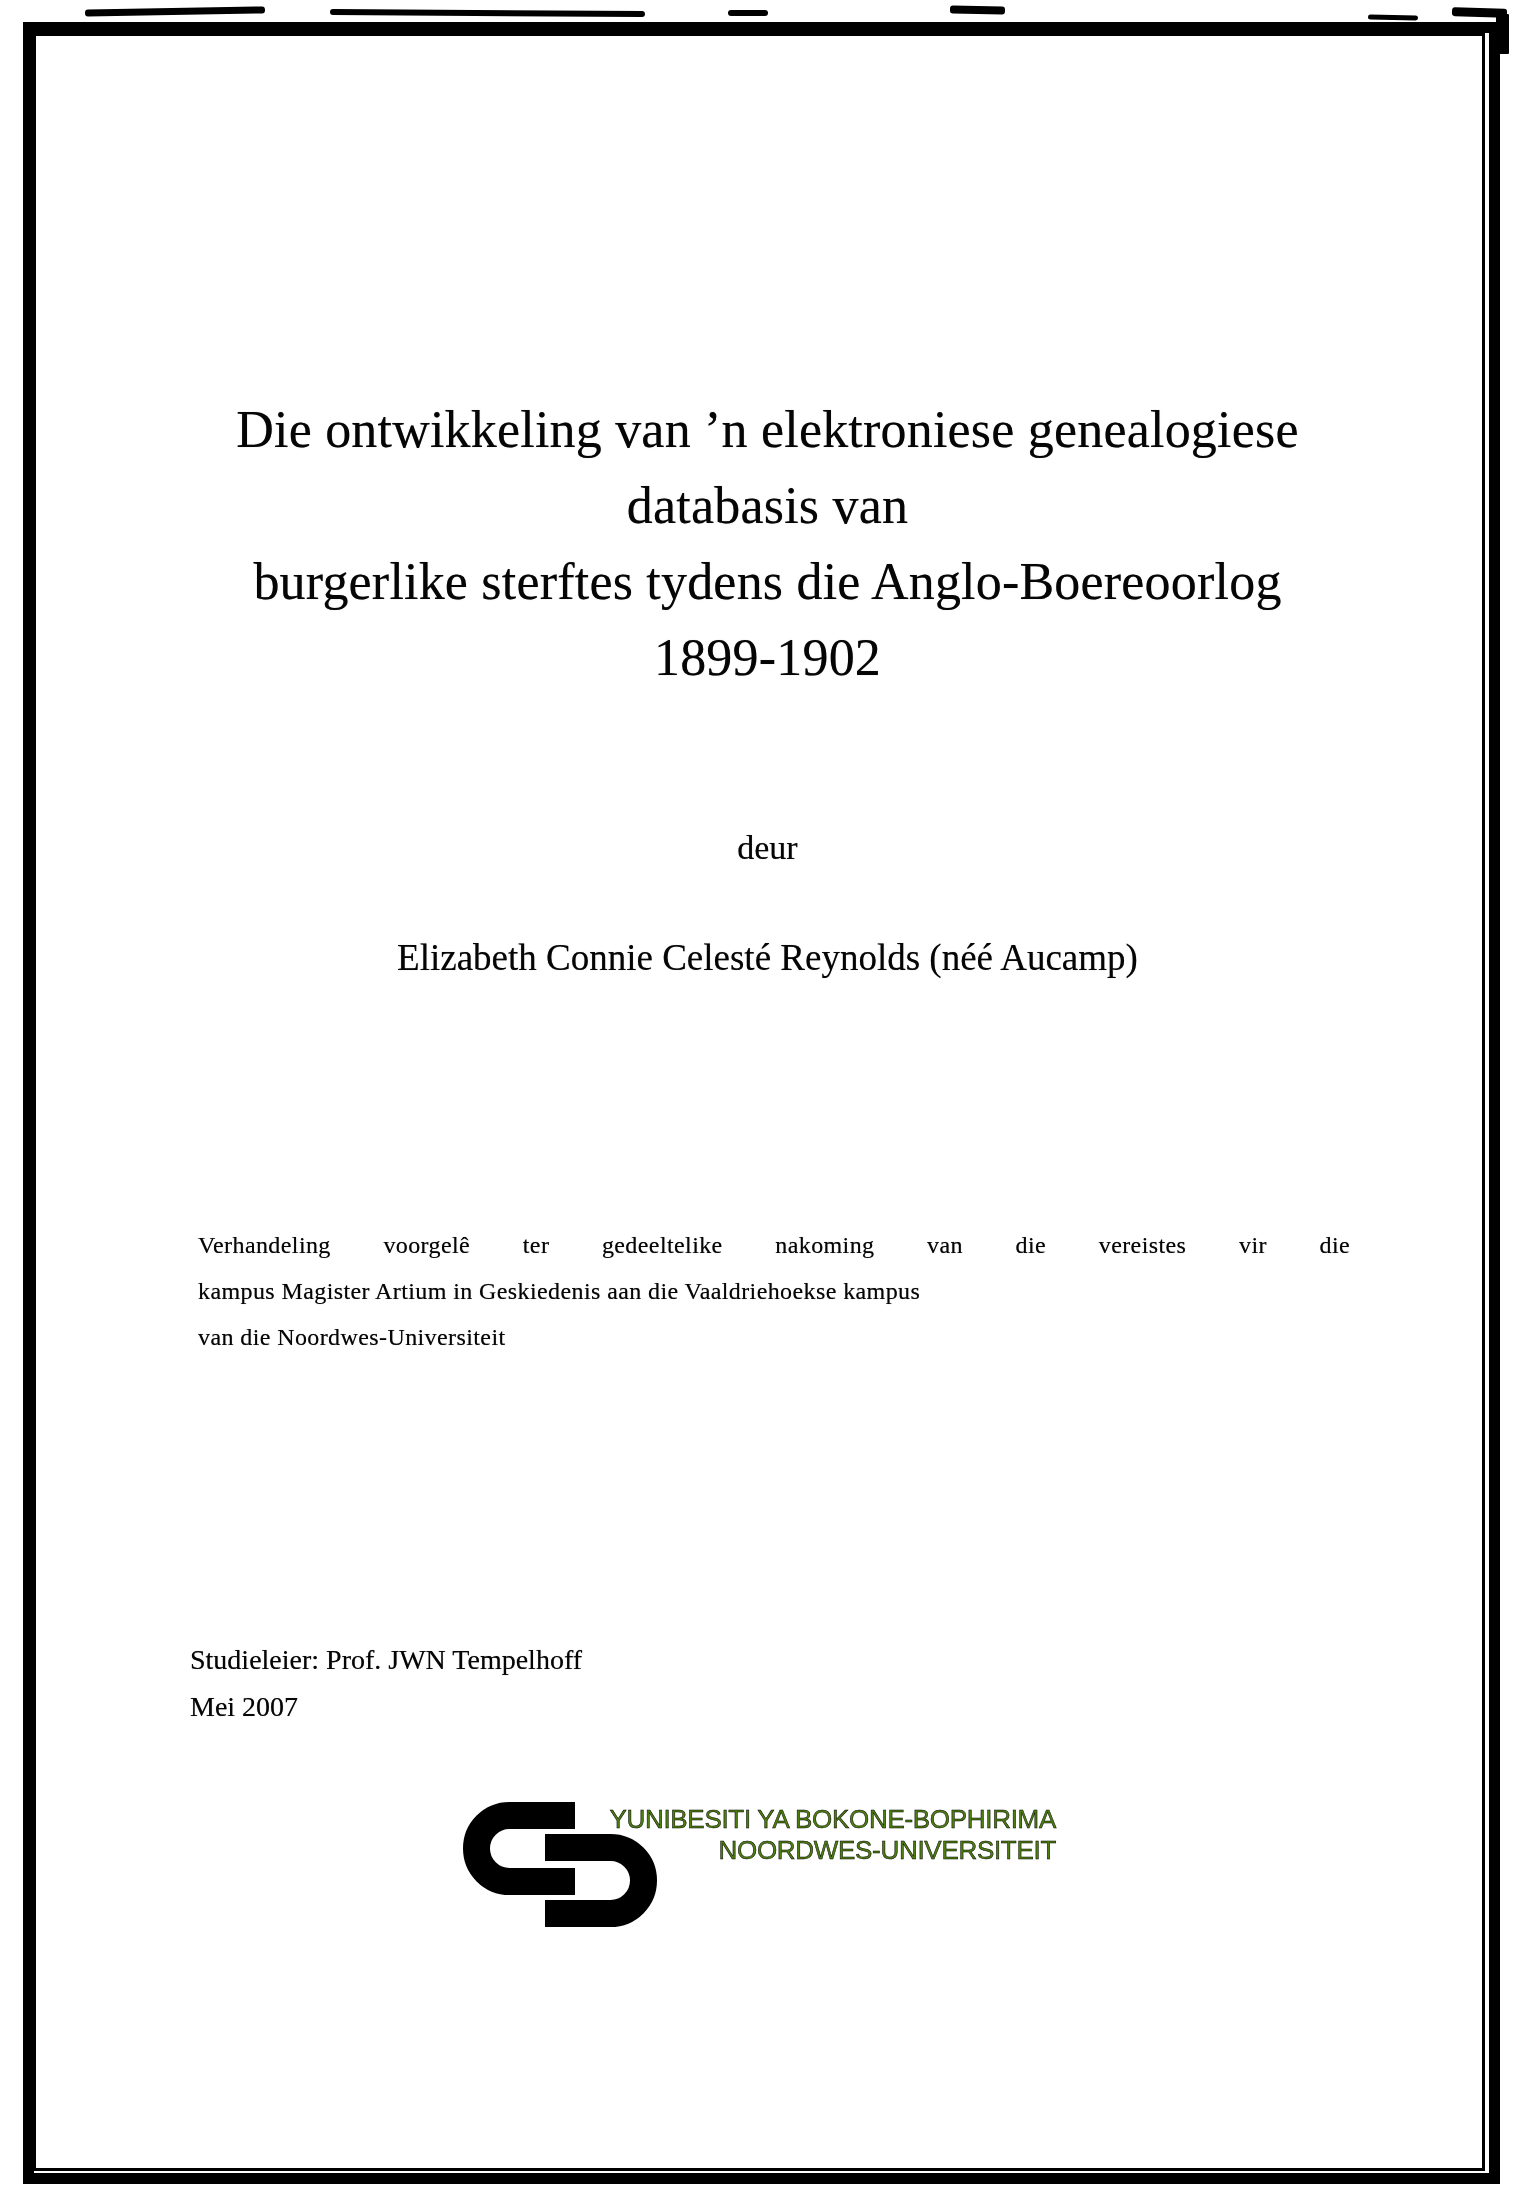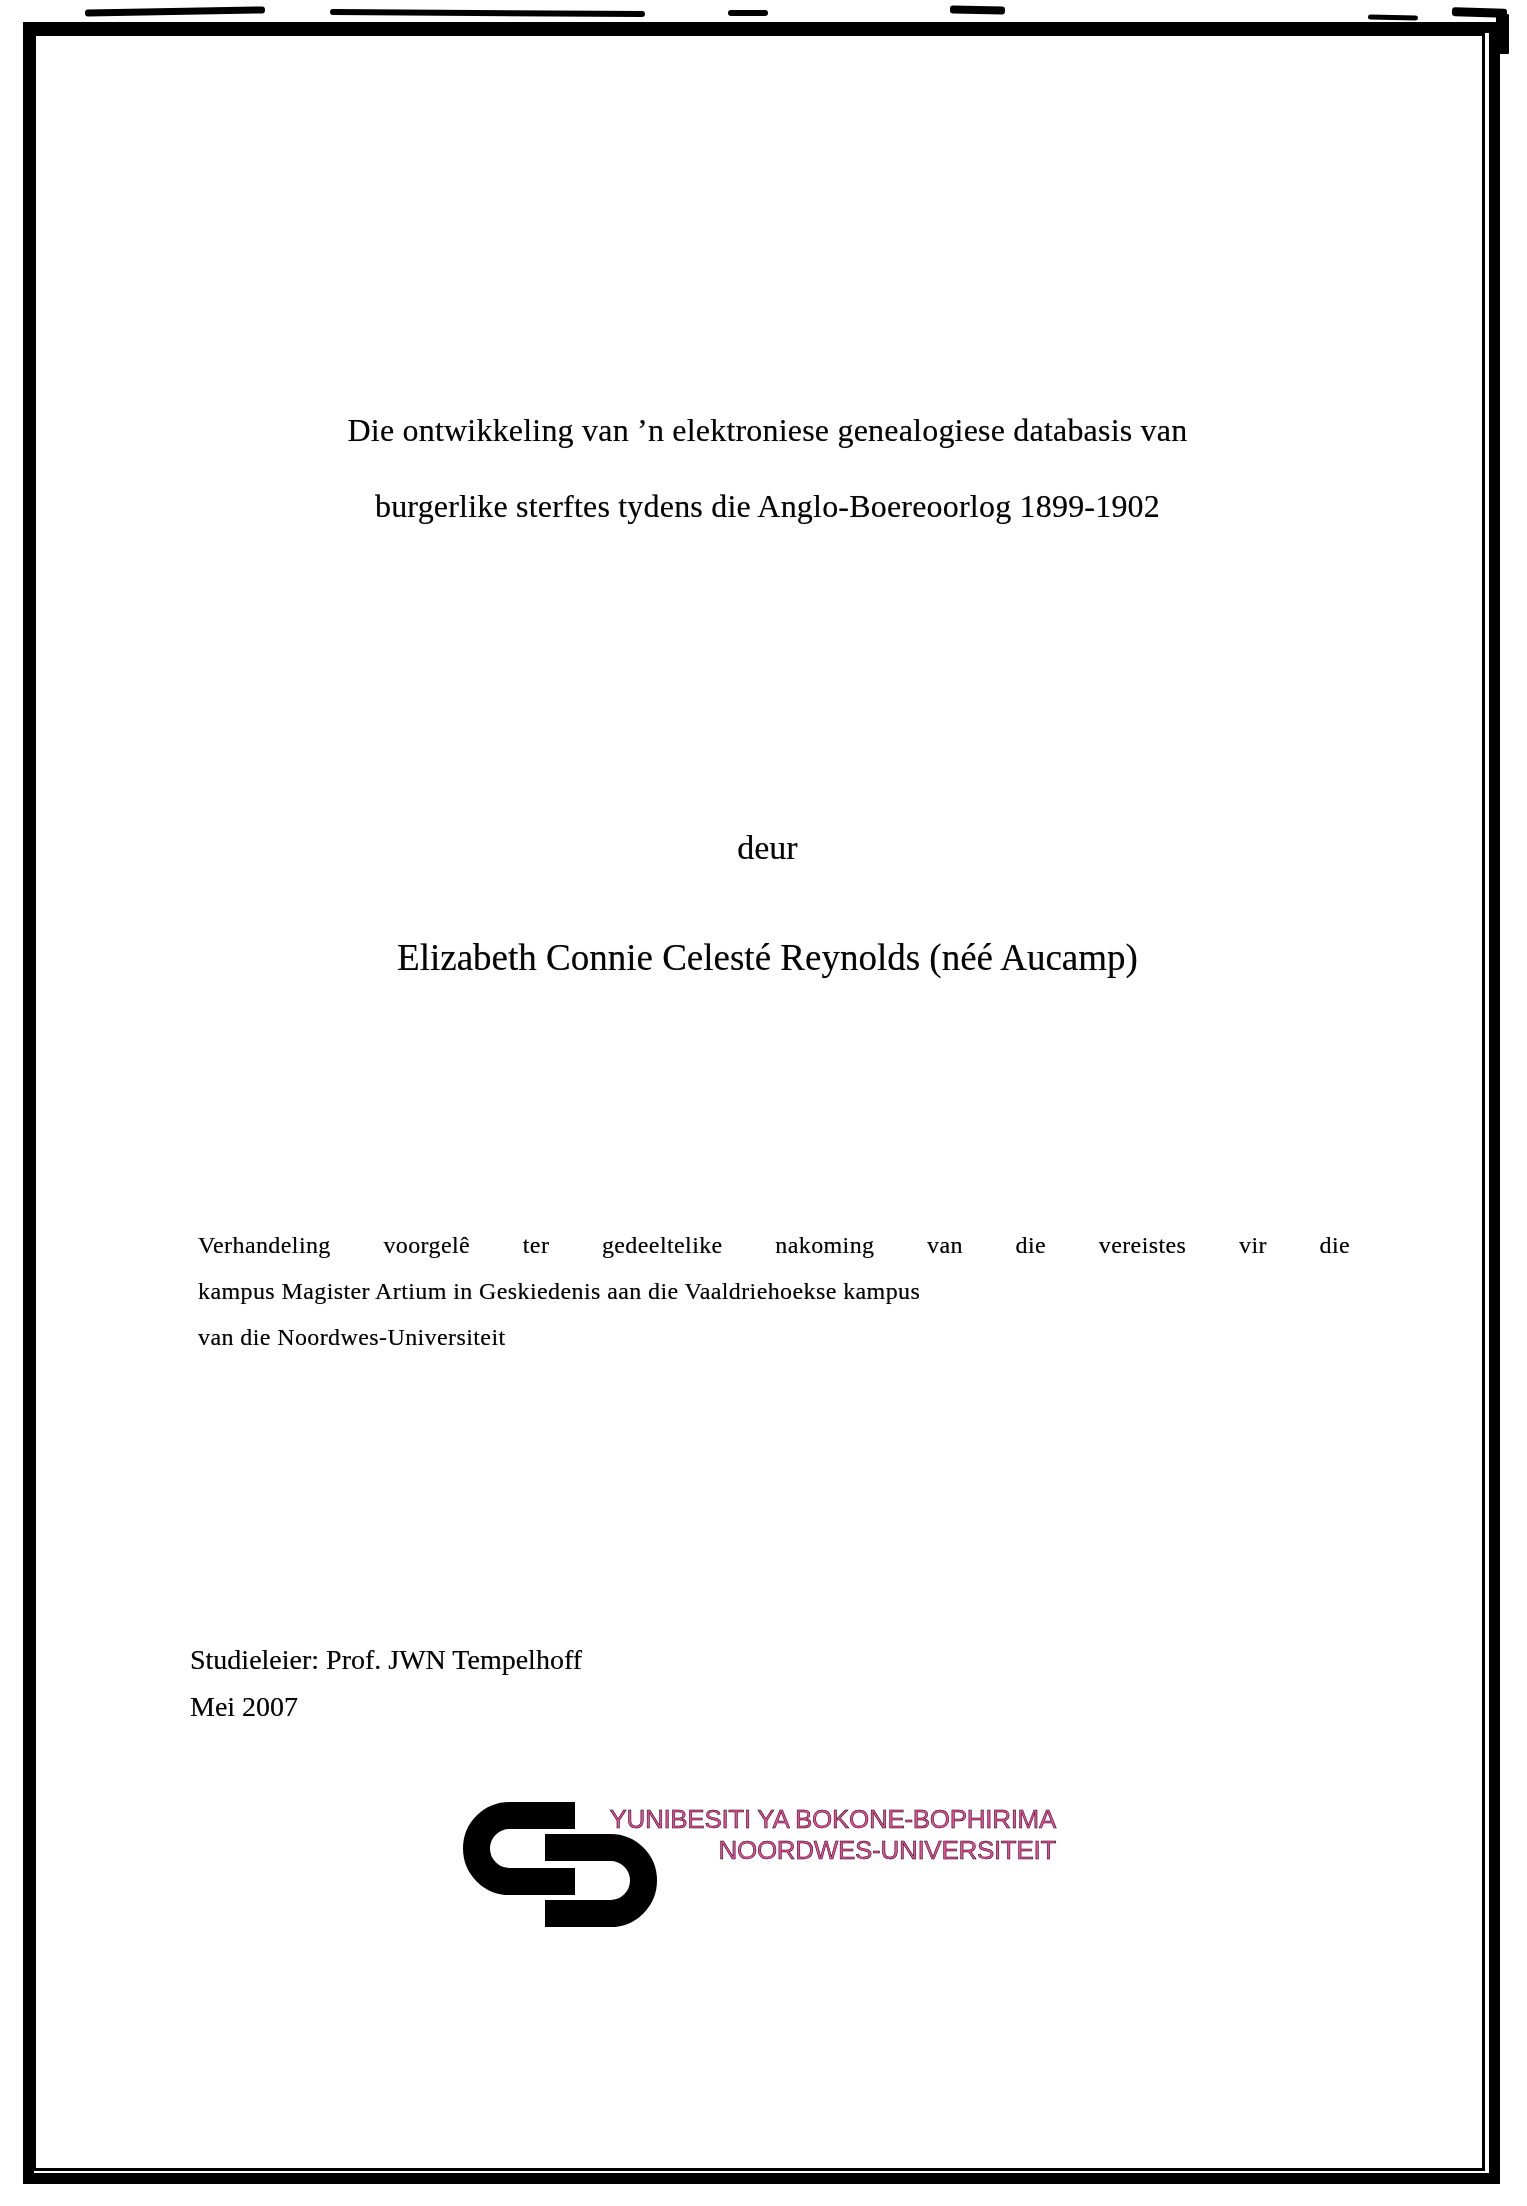--- a/index.html
+++ b/index.html
@@ -40,21 +40,21 @@
   .a5 { left: 1368px; top: 15px; width: 50px;  height: 5px; transform: rotate(1deg); }
   .a6 { left: 1452px; top: 8px;  width: 55px;  height: 9px; transform: rotate(2deg); }
   .a7 { left: 1496px; top: 14px; width: 13px;  height: 40px; border-radius: 1px; }
   
   .textblock {
     position: absolute;
     text-shadow: 0 0 0.7px rgba(0,0,0,0.55);
   }
   .title {
     left: 190px; right: 182px; top: 392px;
-    font-size: 32px;
+    font-size: 52px;
     line-height: 76px;
     text-align: center;
     letter-spacing: 0.2px;
   }
   .byline {
     left: 190px; right: 182px; top: 826px;
     font-size: 34px;
     line-height: 44px;
     text-align: center;
   }
@@ -95,21 +95,21 @@
   }
   .logo-text {
     position: absolute;
     left: 115px; top: 4px;
     width: 478px;
     text-align: right;
     font-family: "Liberation Sans", "DejaVu Sans", sans-serif;
     font-size: 26px;
     line-height: 31px;
     letter-spacing: -0.3px;
-    color: #ec4899;
+    color: #4d7c0f;
     -webkit-text-stroke: 0.5px #000;
   }
 </style>
 </head>
 <body>
 
 <div class="page">
 
   <div class="artifact a1"></div>
   <div class="artifact a2"></div>

